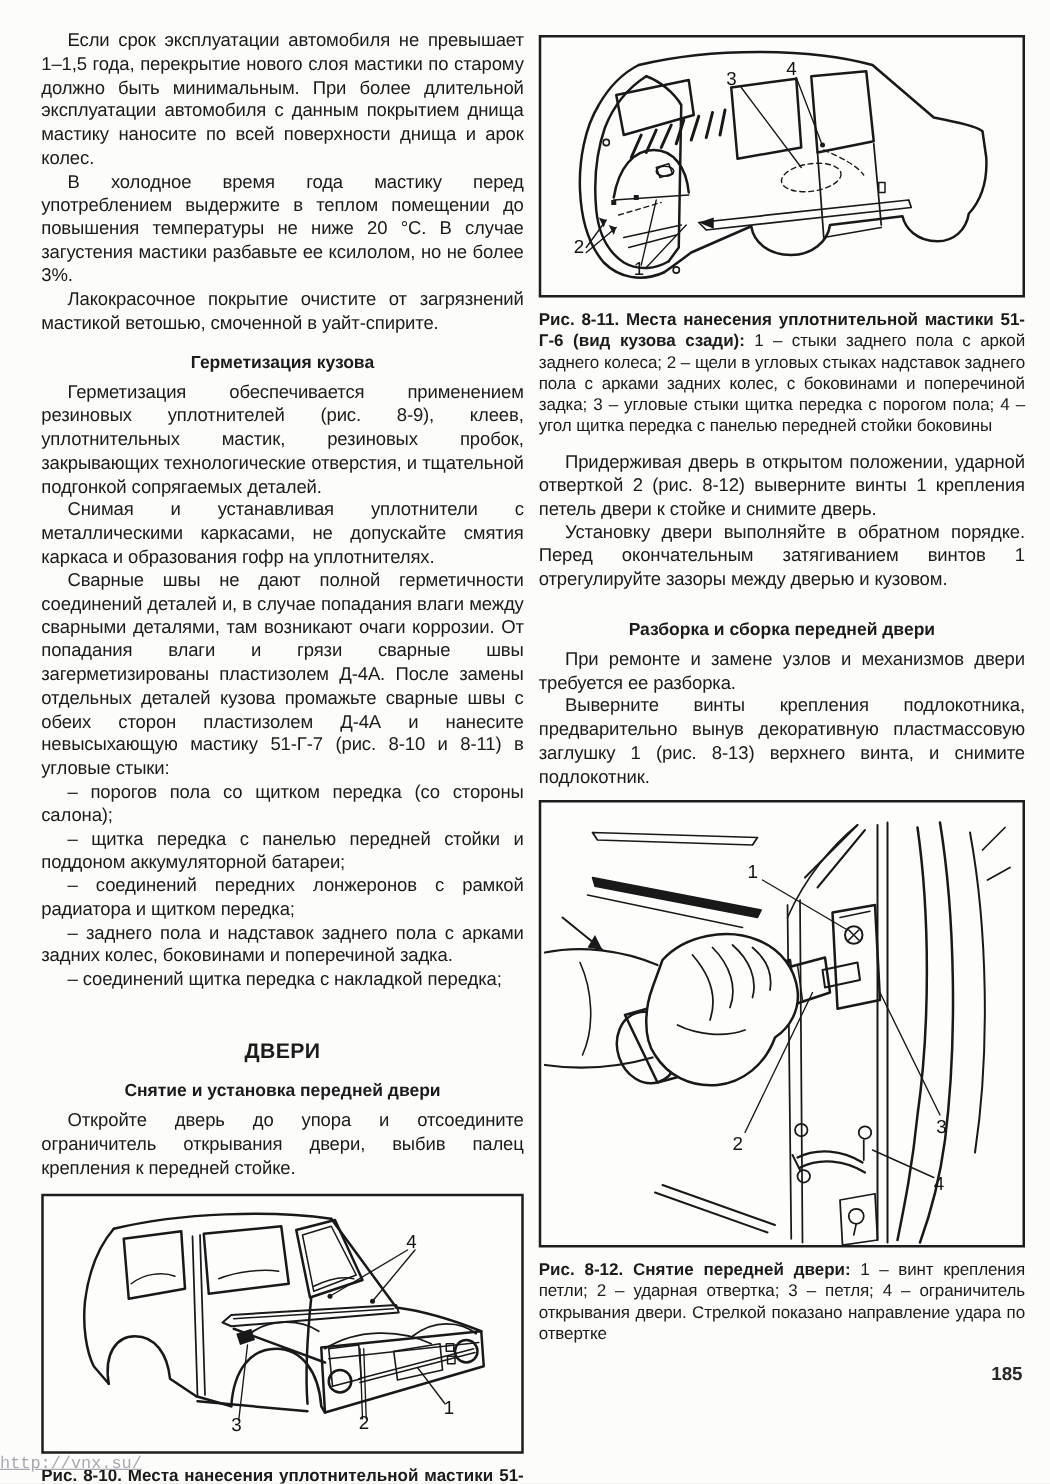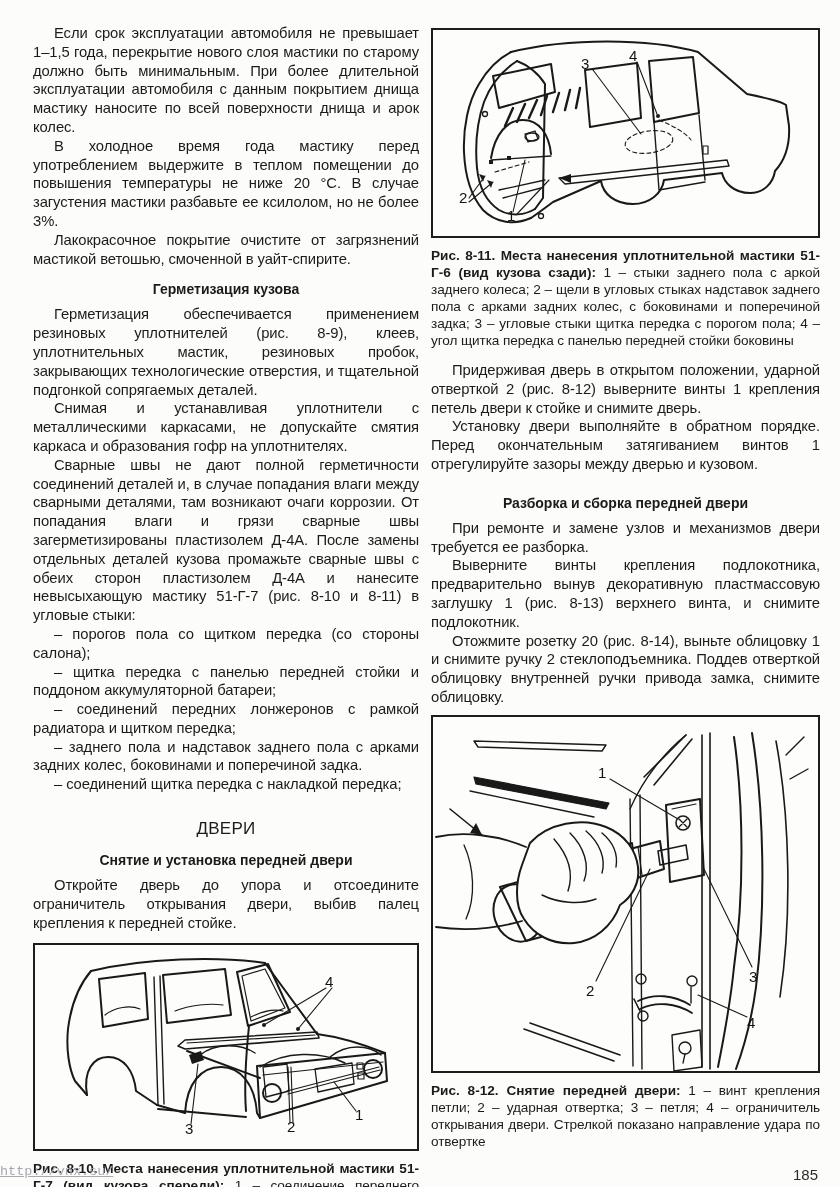--- a/index.html
+++ b/index.html
@@ -9,42 +9,42 @@
     font-family:"Liberation Sans", sans-serif;color:#1b1b1b;padding-left:12px;
   }
   .col{position:absolute;top:0;}
   .col-left{left:33px;width:386px;}
   .col-right{left:431px;width:389px;}
   .para{
     margin:0;font-size:14.8px;line-height:18.8px;text-align:justify;
     text-indent:21px;hyphens:auto;letter-spacing:-0.1px;
   }
   .h-big{
-    margin:25px 0 6px 0;font-size:17px;font-weight:normal;text-align:center;
+    margin:37px 0 6px 0;font-size:17px;font-weight:bold;text-align:center;
     letter-spacing:0.3px;
   }
   .h-sec{
     margin:13px 0 8px 0;font-size:14px;font-weight:bold;text-align:center;
   }
   .figbox{
     position:relative;border:2px solid #1d1d1d;background:#fdfdfc;
     box-sizing:border-box;width:100%;
   }
   .figbox svg{display:block;width:100%;height:100%;}
   .callout{
     position:absolute;font-size:15px;line-height:15px;color:#141414;
     font-family:"Liberation Sans",sans-serif;
   }
   .caption{
     margin:9px 0 0 0;font-size:13.6px;line-height:17px;text-align:justify;
     hyphens:auto;letter-spacing:-0.1px;
   }
   .caption b{letter-spacing:0;}
   .pagenum{
-    margin:16px 2px 12px 0;font-size:15px;text-align:right;color:#2a2a2a;
+    margin:16px 2px 12px 0;font-size:15px;text-align:right;color:#2a2a2a;font-weight:bold;
   }
   .watermark{
     position:absolute;left:0;right:0;bottom:8px;text-align:left;
     font-family:"Liberation Mono", monospace;font-size:13.5px;
     color:#a9a7b2;text-decoration:underline;
   }
   .mt10{margin-top:12px;}
 </style>
 </head>
 <body>
@@ -187,21 +187,20 @@
       <span class="callout" style="left:196px;top:18px;">4</span>
     </div>
     <p class="caption"><b>Рис. 8-11. Места нанесения уплотнительной мастики 51-Г-6 (вид кузова сзади):</b><span> 1 – стыки заднего пола с аркой заднего колеса; 2 – щели в угловых стыках надставок заднего пола с арками задних колес, с боковинами и поперечиной задка; 3 – угловые стыки щитка передка с порогом пола; 4 – угол щитка передка с панелью передней стойки боковины</span></p>
 
     <p class="para mt10">Придерживая дверь в открытом положении, ударной отверткой 2 (рис. 8-12) выверните винты 1 крепления петель двери к стойке и снимите дверь.</p>
     <p class="para">Установку двери выполняйте в обратном порядке. Перед окончательным затягиванием винтов 1 отрегулируйте зазоры между дверью и кузовом.</p>
 
     <h2 class="h-sec" style="margin-top:21px;">Разборка и сборка передней двери</h2>
     <p class="para">При ремонте и замене узлов и механизмов двери требуется ее разборка.</p>
     <p class="para">Выверните винты крепления подлокотника, предварительно вынув декоративную пластмассовую заглушку 1 (рис. 8-13) верхнего винта, и снимите подлокотник.</p>
-    <p class="para">Отожмите розетку 20 (рис. 8-14), выньте облицовку 1 и снимите ручку 2 стеклоподъемника. Поддев отверткой облицовку внутренней ручки привода замка, снимите облицовку.</p>
 
     <div class="figbox" style="height:358px;margin-top:8px;">
       <svg viewBox="0 0 383 354" fill="none" stroke="#191919" stroke-width="2" stroke-linecap="round" stroke-linejoin="round">
 
         <path d="M40,24 L172,28 L168,34 L44,30 Z" stroke-width="1.4"></path>
         <path d="M40,60 L175,86 L172,92 L42,67 Z" fill="#191919" stroke-width="1.2"></path>
         <path d="M36,74 L160,100" stroke-width="1.3"></path>
 
         <path d="M268,18 L268,350 M276,16 L276,352" stroke-width="1.6"></path>
         <path d="M196,82 L199,349 M206,78 L208,352" stroke-width="1.4"></path>

